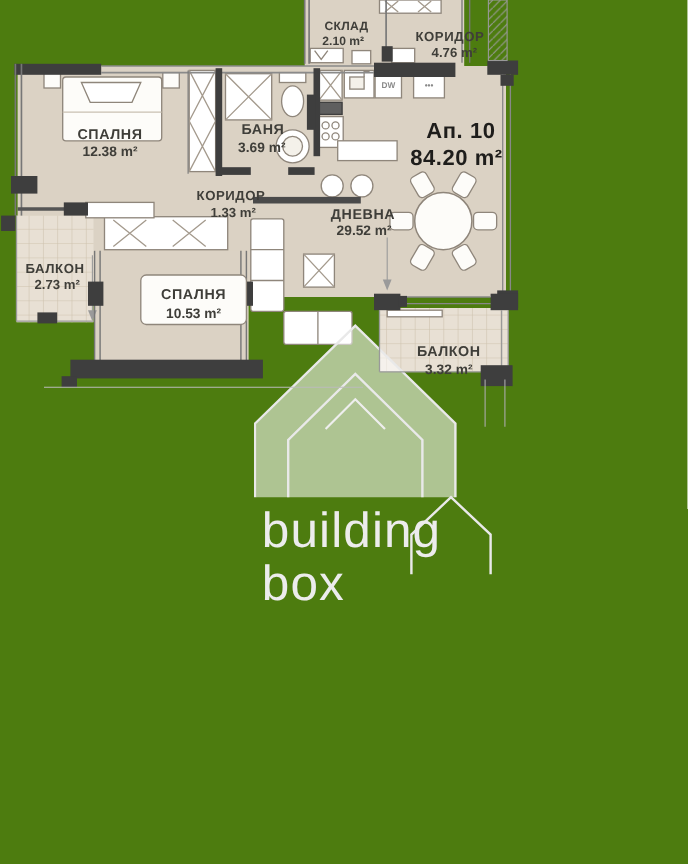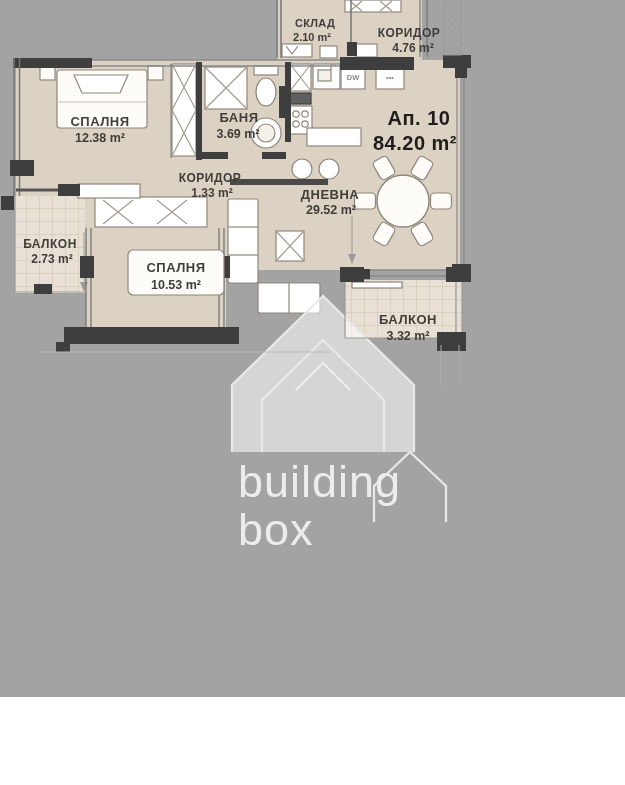--- a/index.html
+++ b/index.html
@@ -1,19 +1,19 @@
 <!DOCTYPE html>
 <html><head>
 <meta charset="utf-8">
 <style>
   html,body{margin:0;padding:0;background:#ffffff;}
   .canvas{
     position:relative;
-    width:625px;height:697px;
-    background:#a3a3a3;
+    width:625px;height:785px;
+    background:#4d7c0f;
     font-family:"Liberation Sans",sans-serif;
     overflow:hidden;
   }
   svg{display:block;}
   text{font-family:"Liberation Sans",sans-serif;fill:#3f3e39;}
   .room-name{font-size:13px;font-weight:700;letter-spacing:.5px;}
   .room-area{font-size:12.5px;font-weight:700;}
   .small-name{font-size:11px;font-weight:700;letter-spacing:.3px;}
   .small-area{font-size:11px;font-weight:700;}
   .apt-label{font-size:20px;font-weight:700;fill:#1e1d1b;letter-spacing:.5px;}

